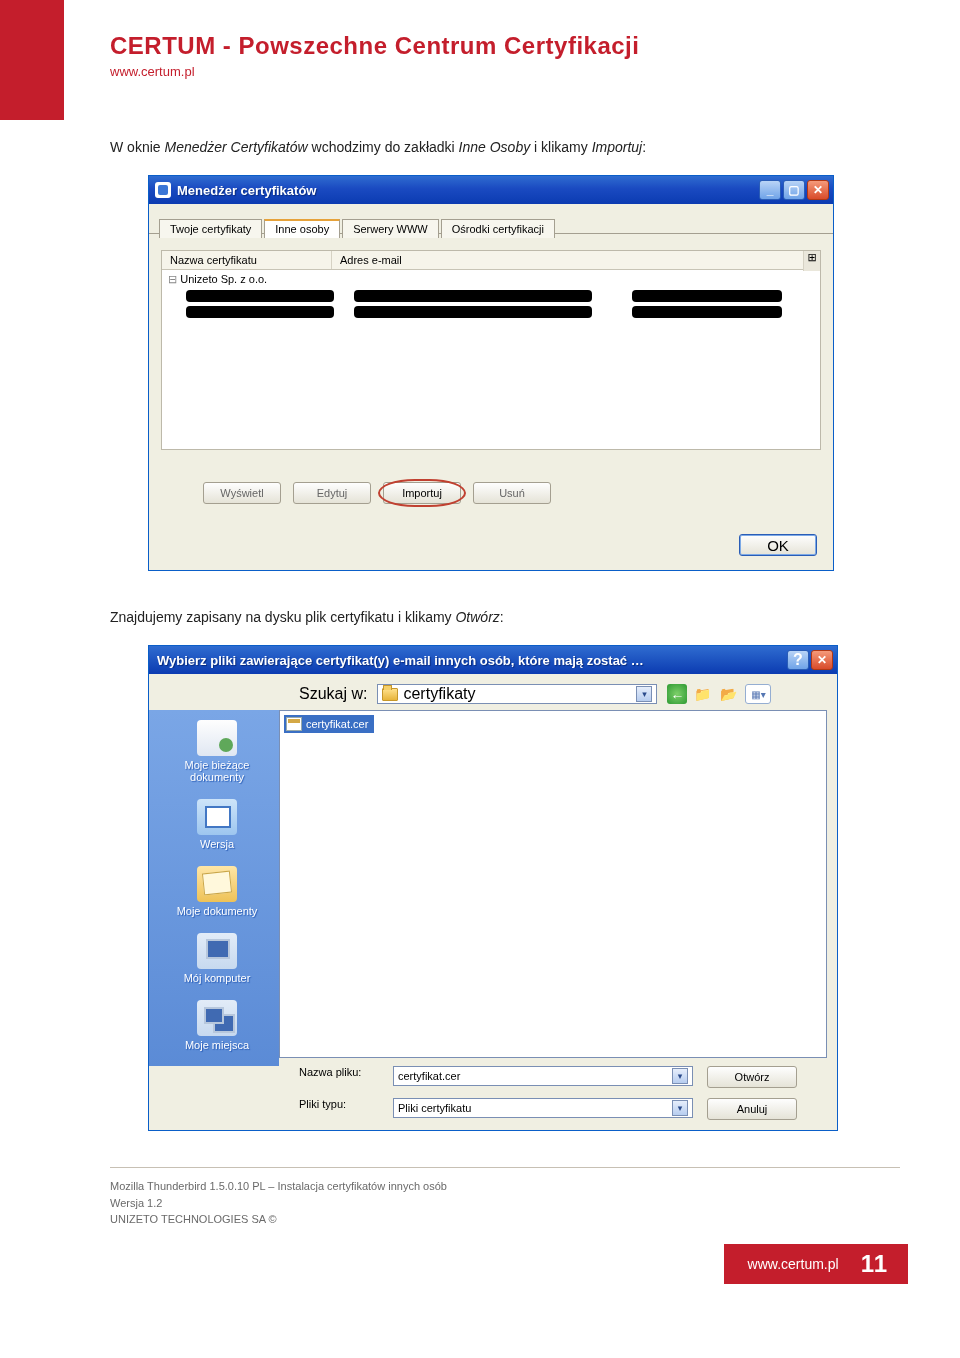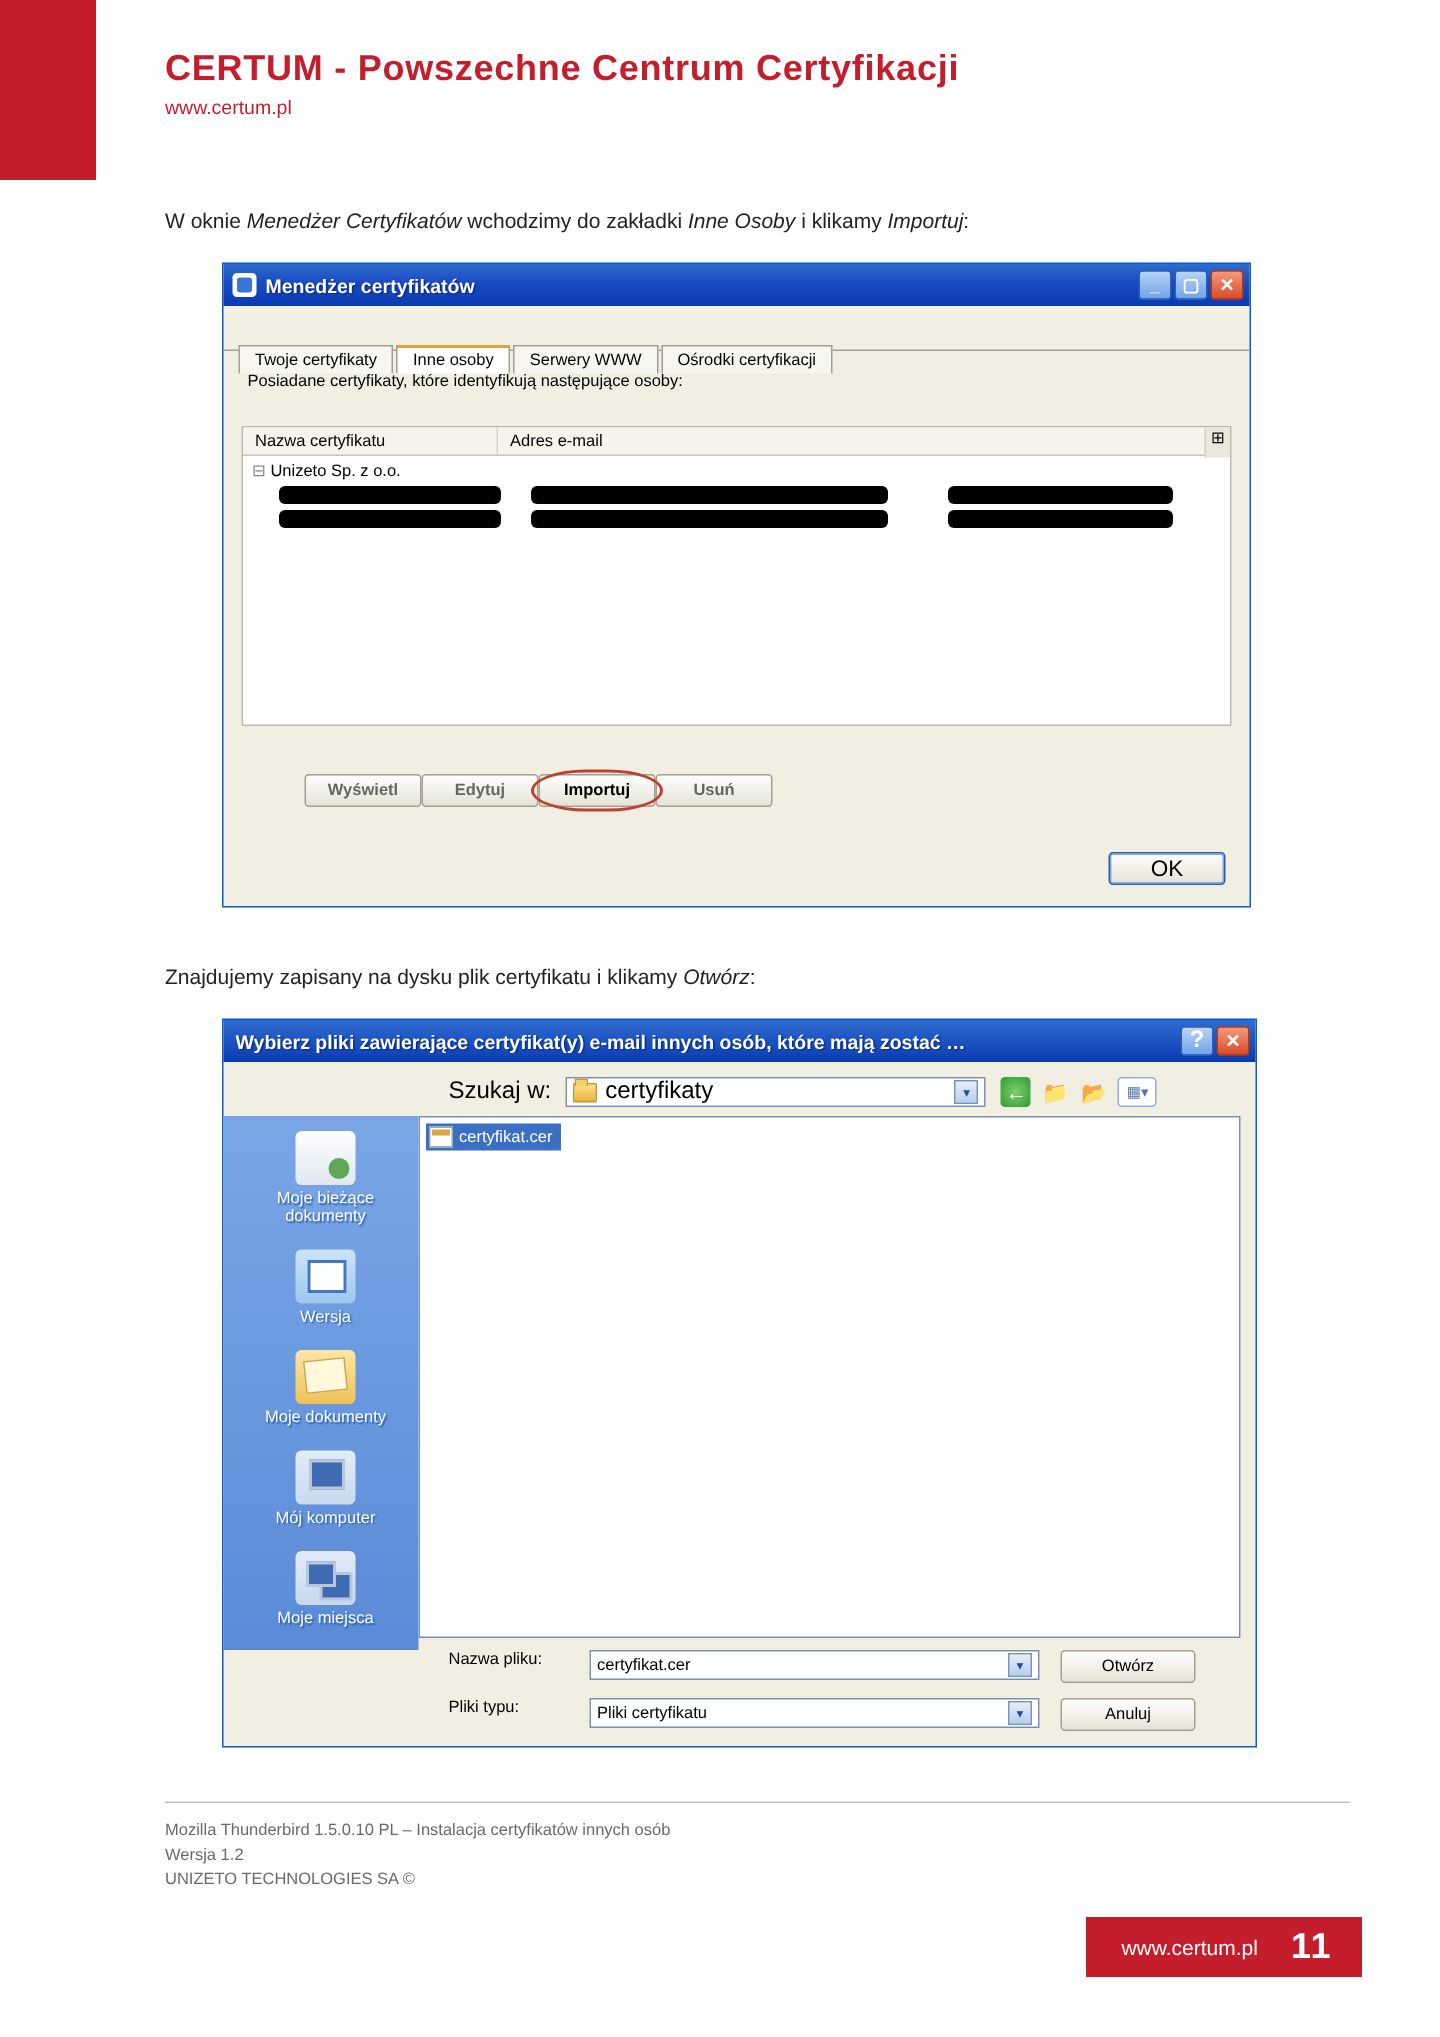--- a/index.html
+++ b/index.html
@@ -18,42 +18,42 @@
   .xp-titlebar { height: 28px; background: linear-gradient(to bottom,#2f6cd0 0%,#1a4ac1 45%,#0b3bb1 100%); color: #fff; display: flex; align-items: center; padding: 0 4px 0 6px; }
   .xp-titlebar .ticon { width: 16px; height: 16px; background: #fff; border-radius: 3px; margin-right: 6px; position: relative; }
   .xp-titlebar .ticon::after { content: ""; position: absolute; inset: 3px; background: #3b76d6; border-radius: 2px; }
   .xp-titlebar .title-text { font-weight: bold; font-size: 13px; text-shadow: 1px 1px 1px #072a7e; flex: 1; white-space: nowrap; overflow: hidden; }
   .xp-titlebar .wbtns { display: flex; gap: 2px; }
   .wbtn { width: 22px; height: 20px; border: 1px solid #2a5db6; background: linear-gradient(#b9d4f6,#6fa3e8); border-radius: 3px; display: flex; align-items: center; justify-content: center; font-weight: bold; font-size: 12px; color: #fff; cursor: default; }
   .wbtn-close { background: linear-gradient(#f59a7a,#d84b2a); border-color: #b03815; }
 
   
   .tabs-row { padding: 10px 10px 0 10px; display: flex; gap: 2px; border-bottom: 1px solid #a49f90; }
-  .tab { background: #f7f6ee; border: 1px solid #a49f90; border-bottom: none; padding: 3px 10px; font-size: 11px; position: relative; top: 16px; cursor: default; }
+  .tab { background: #f7f6ee; border: 1px solid #a49f90; border-bottom: none; padding: 3px 10px; font-size: 11px; position: relative; top: 5px; cursor: default; }
   .tab.active { background: #fffffe; border-top: 2px solid #e6a23a; padding-top: 2px; z-index: 2; }
   .cm-caption { padding: 14px 16px 8px 16px; }
   .cm-list { margin: 16px 12px; border: 1px solid #bdb9aa; background: #fff; height: 200px; position: relative; }
   .cm-list-head { display: flex; border-bottom: 1px solid #c8c4b6; background: #f6f4ea; font-size: 11px; }
   .cm-list-head .col { padding: 3px 8px; border-right: 1px solid #d6d2c4; }
   .cm-list-head .col:last-child { border-right: none; }
   .col-name { flex: 0 0 170px; }
   .col-cel { flex: 0 0 290px; }
   .col-mail { flex: 1; }
   .cm-list-body { padding: 1px 0; }
   .tree-org { padding: 2px 6px; font-size: 11px; }
   .tree-org::before { content: "⊟ "; color: #888; }
   .tree-row { display: flex; padding: 2px 0 2px 24px; }
   .blackbar { height: 12px; background: #000; border-radius: 4px; filter: blur(.4px); }
   .bb1 { width: 148px; margin-right: 20px; }
   .bb2 { width: 238px; margin-right: 40px; }
   .bb3 { width: 150px; }
 
   .col-scroll { position: absolute; right: 0; top: 0; width: 17px; background: #eae7db; height: 20px; border-left: 1px solid #d6d2c4; text-align: center; font-size: 11px; }
 
-  .cm-buttons { padding: 16px 10px 8px 54px; display: flex; gap: 0; align-items: center; font-weight: bold; }
+  .cm-buttons { padding: 16px 10px 8px 54px; display: flex; gap: 12px; align-items: center; }
   .cm-btn { min-width: 78px; height: 22px; background: linear-gradient(#fefefe,#e5e3d7); border: 1px solid #a49f90; border-radius: 3px; font-size: 11px; color: #666; display: flex; align-items: center; justify-content: center; cursor: default; }
   .cm-btn.enabled { color: #000; }
   .cm-btn.circled { position: relative; }
   .cm-btn.circled::after { content: ""; position: absolute; left: -6px; top: -4px; right: -6px; bottom: -4px; border: 2px solid #c04030; border-radius: 50% / 60%; pointer-events: none; }
   .cm-ok-row { display: flex; justify-content: flex-end; padding: 22px 16px 14px 0; }
   .cm-ok { min-width: 78px; height: 22px; background: linear-gradient(#fefefe,#e5e3d7); border: 1px solid #2a5db6; border-radius: 3px; font-size: 15px; box-shadow: 0 0 0 1px #7ca9e6 inset; display: flex; align-items: center; justify-content: center; }
 
   .mid-para { padding: 38px 0 20px 110px; font-size: 14px; color: #222; }
 
   
@@ -134,21 +134,20 @@
     </div>
   </div>
 
   <div class="tabs-row">
     <div class="tab">Twoje certyfikaty</div>
     <div class="tab active">Inne osoby</div>
     <div class="tab">Serwery WWW</div>
     <div class="tab">Ośrodki certyfikacji</div>
   </div>
 
-  <div class="cm-caption">Posiadane certyfikaty, które identyfikują następujące osoby:</div>
 
   <div class="cm-list">
     <div class="cm-list-head">
       <div class="col col-name">Nazwa certyfikatu</div>
       <div class="col col-mail">Adres e-mail</div>
       <div class="col-scroll">⊞</div>
     </div>
     <div class="cm-list-body">
       <div class="tree-org">Unizeto Sp. z o.o.</div>
       <div class="tree-row">

